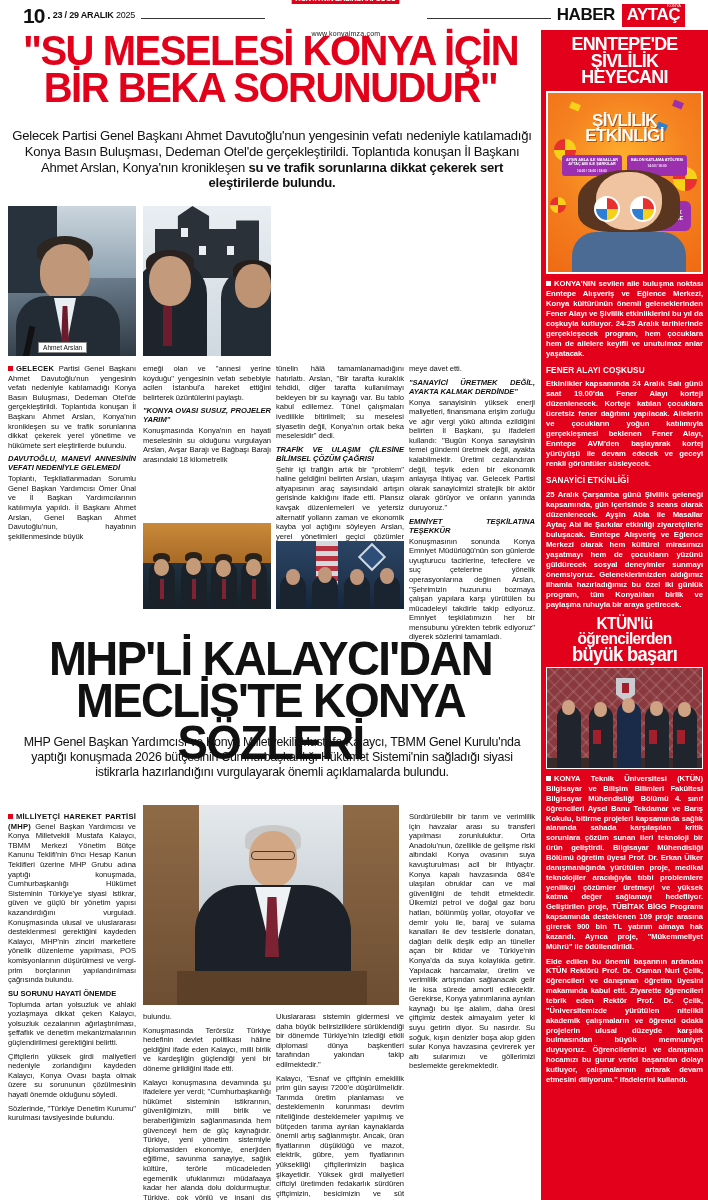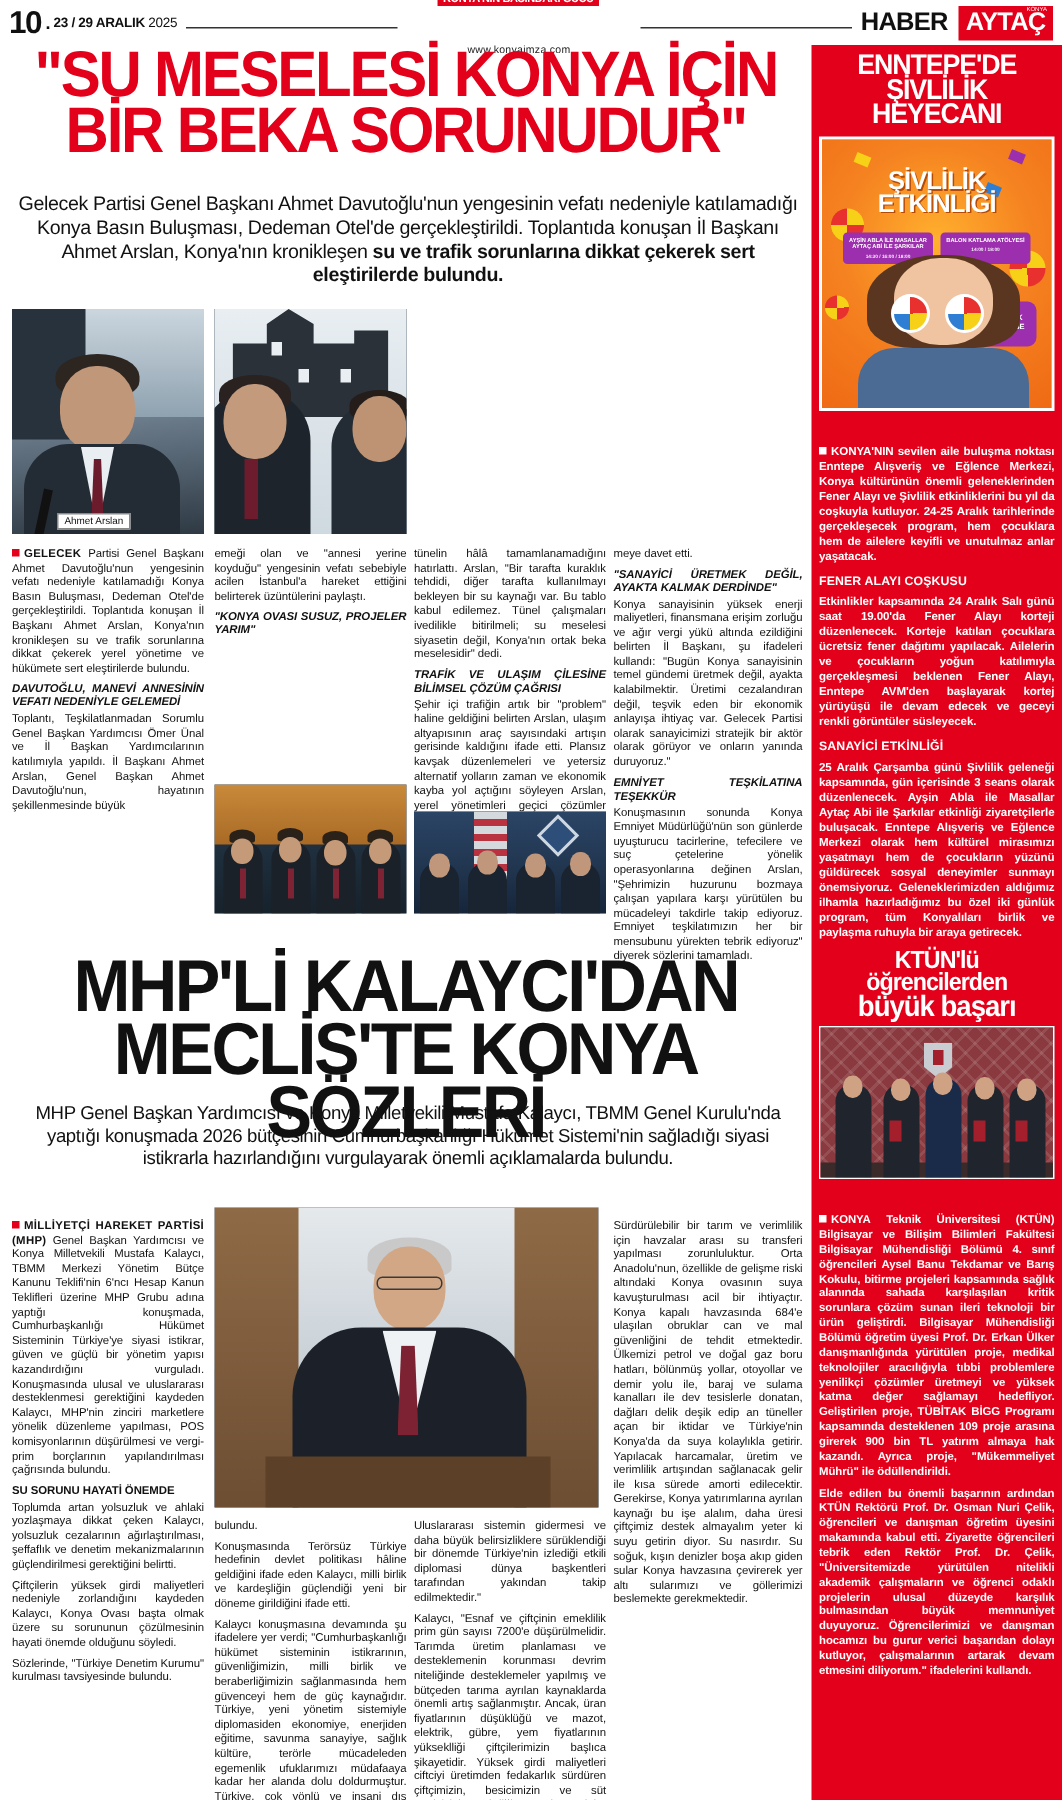--- a/index.html
+++ b/index.html
@@ -6,21 +6,21 @@
   html,body{width:708px;height:1200px;}
   body{
     font-family:"Liberation Sans", sans-serif;
     background:#ffffff;
     color:#101010;
     -webkit-font-smoothing:none;
   }
   .page{position:relative;width:708px;height:1200px;overflow:hidden;background:#fff;}
 
   
-  .masthead{position:absolute;left:0;top:0;width:708px;height:30px;display:flex;align-items:center;padding:0 6px;}
+  .masthead{position:absolute;left:0;top:0;width:708px;height:30px;display:flex;align-items:center;padding:0 23px;}
   .mh-pageno{font-size:21px;font-weight:bold;letter-spacing:-1px;line-height:1;}
   .mh-dot{font-size:12px;font-weight:bold;margin:0 2px 0 3px;}
   .mh-date{font-size:9px;font-weight:bold;letter-spacing:-0.2px;}
   .mh-date .thin{font-weight:normal;}
   .mh-rule{flex:1;height:1px;background:#333;margin:0 6px;position:relative;top:3px;}
   .mh-center{display:flex;flex-direction:column;align-items:center;justify-content:center;width:150px;gap:25px;}
   .mh-brand{background:#e2001a;color:#fff;font-size:8px;font-weight:bold;letter-spacing:-0.3px;padding:1px 4px;white-space:nowrap;
             font-family:"Liberation Sans Narrow","Liberation Sans",sans-serif;transform:scaleX(0.92);}
   .mh-url{font-size:7px;color:#222;letter-spacing:0.2px;margin-top:1px;}
   .mh-haber{font-size:17px;font-weight:bold;letter-spacing:-0.5px;margin-right:7px;}
@@ -126,21 +126,21 @@
 
   
   .side{position:absolute;right:0;top:30px;width:167px;height:1170px;background:#e2001a;color:#fff;
         padding:4px 5px 0 5px;}
   .side-head{
     text-align:center;font-weight:bold;color:#fff;line-height:0.87;letter-spacing:-0.8px;
     font-family:"Liberation Sans Narrow","Liberation Sans",sans-serif;transform:scaleX(0.94);
     font-size:19px;margin-top:2px;
   }
   .side-spot{text-align:center;font-size:8.3px;line-height:1.18;margin-top:5px;font-weight:bold;letter-spacing:-0.15px;}
-  .side-body{font-size:7.7px;line-height:1.3;text-align:justify;margin-top:22px;font-weight:bold;letter-spacing:-0.05px;}
+  .side-body{font-size:7.7px;line-height:1.3;text-align:justify;margin-top:5px;font-weight:bold;letter-spacing:-0.05px;}
   .side-body p{margin-bottom:5px;}
   .side-sub{font-weight:bold;font-size:8.2px;margin:7px 0 3px 0;letter-spacing:0.1px;}
   .side-mark{display:inline-block;width:5px;height:5px;background:#fff;margin-right:3px;}
 
   
   .poster{position:relative;width:157px;height:183px;margin:5px 0 0 0;overflow:hidden;border:2px solid #fff;
           background:radial-gradient(circle at 50% 38%,#ffb02e 0%,#f58220 48%,#ef6a14 100%);}
   .poster .ttl{position:absolute;left:0;right:0;top:20px;text-align:center;color:#fff;font-weight:bold;
                font-size:17px;line-height:0.92;letter-spacing:-0.6px;text-shadow:1px 1px 0 #b34a06;}
   .poster .boxrow{position:absolute;left:14px;right:14px;top:62px;display:flex;gap:5px;}
@@ -251,20 +251,21 @@
       <p>
         <span class="lead-mark"></span><span class="lead-name">GELECEK</span><span> Partisi Genel Başkanı Ahmet Davutoğlu'nun yengesinin vefatı nedeniyle katılamadığı Konya Basın Buluşması, Dedeman Otel'de gerçekleştirildi. Toplantıda konuşan İl Başkanı Ahmet Arslan, Konya'nın kronikleşen su ve trafik sorunlarına dikkat çekerek yerel yönetime ve hükümete sert eleştirilerde bulundu.</span>
       </p>
       <div class="sub">DAVUTOĞLU, MANEVİ ANNESİNİN VEFATI NEDENİYLE GELEMEDİ</div>
       <p>Toplantı, Teşkilatlanmadan Sorumlu Genel Başkan Yardımcısı Ömer Ünal ve İl Başkan Yardımcılarının katılımıyla yapıldı. İl Başkanı Ahmet Arslan, Genel Başkan Ahmet Davutoğlu'nun, hayatının şekillenmesinde büyük</p>
     </div>
 
     <div class="col" style="left:143px;top:334px;width:128px;">
       <p>emeği olan ve "annesi yerine koyduğu" yengesinin vefatı sebebiyle acilen İstanbul'a hareket ettiğini belirterek üzüntülerini paylaştı.</p>
       <div class="sub">"KONYA OVASI SUSUZ, PROJELER YARIM"</div>
+      <p>Konuşmasında Konya'nın en hayati meselesinin su olduğunu vurgulayan Arslan, Avşar Barajı ve Bağbaşı Barajı arasındaki 18 kilometrelik</p>
     </div>
 
     <div class="photo" id="photo3">
       <div class="stage"></div>
       <div class="m" style="left:6px;"></div>
         <div class="h" style="left:10px;top:30px;"></div>
         <div class="f" style="left:11px;top:36px;"></div>
         <div class="t" style="left:17px;"></div>
       <div class="m" style="left:38px;"></div>
         <div class="h" style="left:42px;top:29px;"></div>

